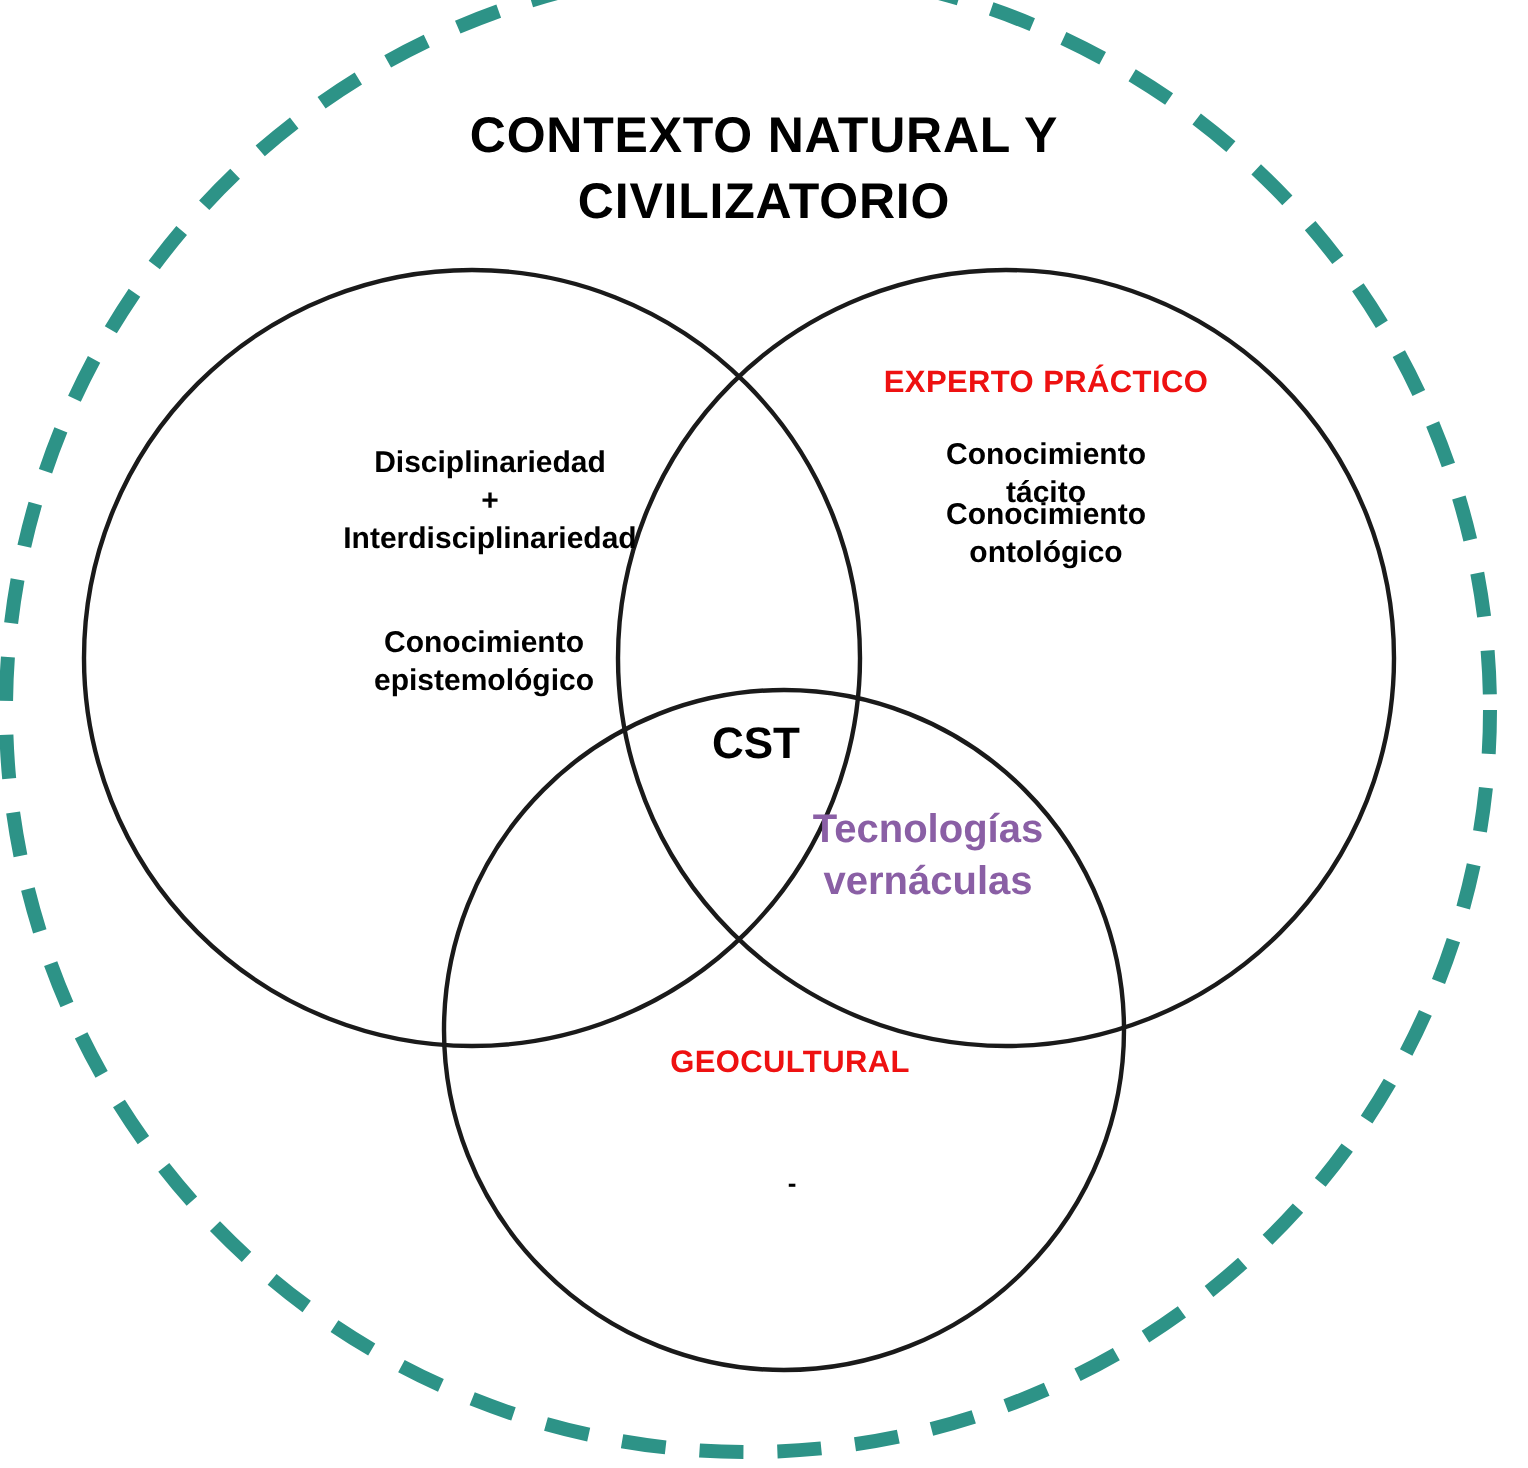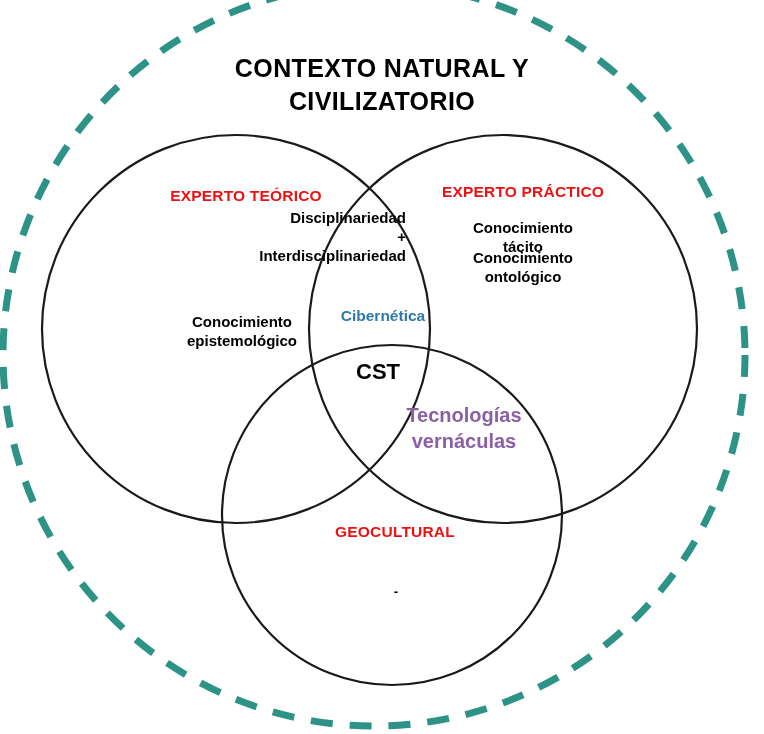--- a/index.html
+++ b/index.html
@@ -53,21 +53,21 @@
 
   
   .body-text {
     font-size: 15px;
     font-weight: bold;
     color: #000000;
   }
 
   
   #heading-teorico   { left:  96px; top: 186px; width: 300px; }
-  #body-teorico-1    { left:  84px; top: 208px; width: 322px; text-align: right; }
+  #body-teorico-1    { left:  84px; top: 222px; width: 322px; }
   #body-teorico-2    { left:  92px; top: 312px; width: 300px; }
 
   #heading-practico  { left: 378px; top: 182px; width: 290px; }
   #body-practico-1   { left: 392px; top: 218px; width: 262px; }
   #body-practico-2   { left: 392px; top: 248px; width: 262px; }
 
   #label-cibernetica {
     left: 310px; top: 306px; width: 146px;
     font-size: 15.5px; font-weight: bold; color: #2f78a8;
   }
@@ -103,34 +103,32 @@
     <circle id="circle-theoretical" cx="236" cy="329" r="194" fill="none" stroke="#1a1a1a" stroke-width="2.2"></circle>
 
     <circle id="circle-practical" cx="503" cy="329" r="194" fill="none" stroke="#1a1a1a" stroke-width="2.2"></circle>
 
     <circle id="circle-geocultural" cx="392" cy="515" r="170" fill="none" stroke="#1a1a1a" stroke-width="2.2"></circle>
   </svg>
 
   <div class="lbl" id="diagram-title">CONTEXTO NATURAL Y
 CIVILIZATORIO</div>
 
-  <div class="lbl heading" id="heading-teorico" style="color: rgb(238, 17, 17);">EXPERTO TEÓRICO</div>
   <div class="lbl body-text" id="body-teorico-1">Disciplinariedad
 +
 Interdisciplinariedad</div>
   <div class="lbl body-text" id="body-teorico-2">Conocimiento
 epistemológico</div>
 
   <div class="lbl heading" id="heading-practico" style="color: rgb(238, 17, 17);">EXPERTO PRÁCTICO</div>
   <div class="lbl body-text" id="body-practico-1">Conocimiento
 tácito</div>
   <div class="lbl body-text" id="body-practico-2">Conocimiento
 ontológico</div>
 
-  <div class="lbl" id="label-cibernetica" style="color: rgb(47, 120, 168);">Cibernética</div>
 
   <div class="lbl" id="label-cst">CST</div>
 
 
   <div class="lbl" id="label-tecnologias" style="color: rgb(138, 95, 165);">Tecnologías
 vernáculas</div>
 
   <div class="lbl heading" id="heading-geocultural" style="color: rgb(238, 17, 17);">GEOCULTURAL</div>
   <div class="lbl" id="body-geocultural-dash">-</div>
 

